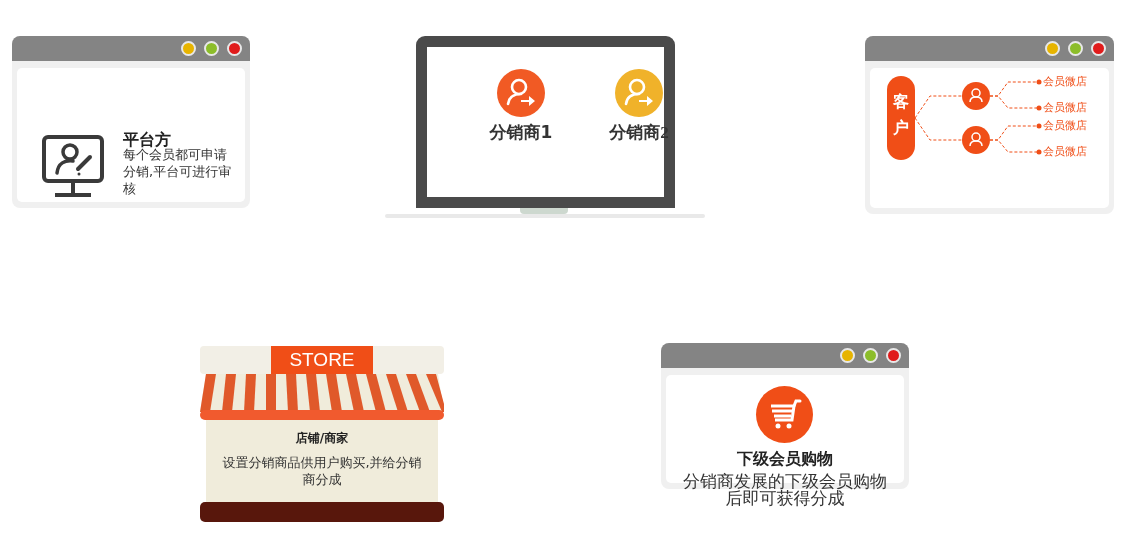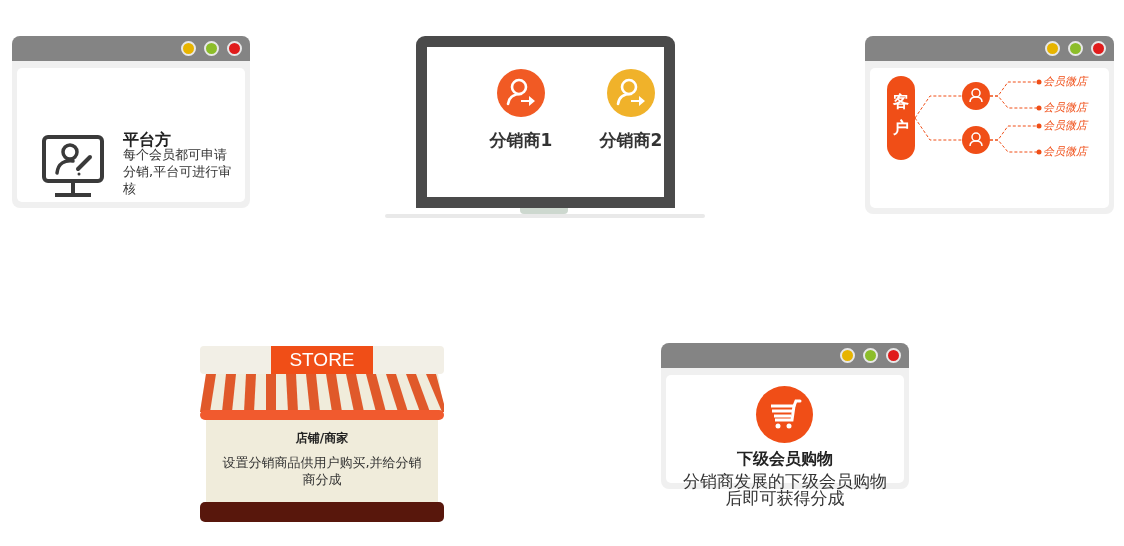--- a/index.html
+++ b/index.html
@@ -45,23 +45,23 @@
     #card-laptop .notch {
       position: absolute; left: 135px; top: 172px; width: 48px; height: 6px;
       background: #cdd8cf; border-radius: 0 0 4px 4px;
     }
     #card-laptop .base {
       position: absolute; left: 0; top: 178px; width: 320px; height: 4px;
       background: #e9e9e9; border-radius: 2px;
     }
     .dist-col { position: absolute; top: 22px; width: 100px; text-align: center; }
     .dist-col .circle { width: 48px; height: 48px; border-radius: 50%; margin: 0 auto; position: relative; }
-    .dist-col .label { margin-top: 12px; font-size: 17px; font-weight: bold; color: #333; }
+    .dist-col .label { margin-top: 4px; font-size: 17px; font-weight: bold; color: #333; }
     #dist1 { left: 44px; } #dist1 .circle { background: #f15a24; }
-    #dist2 { left: 154px; } #dist2 .circle { background: #f0b22a; }
+    #dist2 { left: 162px; font-family: Liberation Serif, serif; } #dist2 .circle { background: #f0b22a; }
     #card-laptop .desc {
       position: absolute; left: 20px; right: 20px; top: 101px;
       font-size: 13px; line-height: 17px; text-align: center; color: #333;
     }
 
     
     #card-customer { left: 865px; top: 36px; width: 249px; height: 178px; }
     #card-customer .tree { position: absolute; left: 0; top: 0; width: 239px; height: 120px; }
     #card-customer .desc {
       position: absolute; left: 0; right: 0; top: 132px;
@@ -69,21 +69,21 @@
     }
     .cust-pill {
       position: absolute; left: 17px; top: 8px; width: 28px; height: 84px;
       background: #f04e17; border-radius: 14px;
       color: #fff; font-size: 16px; font-weight: bold; text-align: center;
     }
     .cust-pill span { display: block; line-height: 26px; }
     .cust-pill span:first-child { margin-top: 13px; }
     .node { position: absolute; width: 28px; height: 28px; border-radius: 50%; background: #f04e17; }
     .leaf {
-      position: absolute; font-size: 11px; color: #f04e17; line-height: 13px; white-space: nowrap; font-style: italic;
+      position: absolute; font-size: 11px; color: #f04e17; line-height: 13px; white-space: nowrap;
     }
 
     
     #card-store { position: absolute; left: 200px; top: 344px; width: 244px; height: 178px; }
     #card-store .sign-bg {
       position: absolute; left: 0; top: 2px; width: 244px; height: 28px;
       background: #f2efe6; border-radius: 4px;
     }
     #card-store .sign {
       position: absolute; left: 71px; top: 2px; width: 102px; height: 28px;

